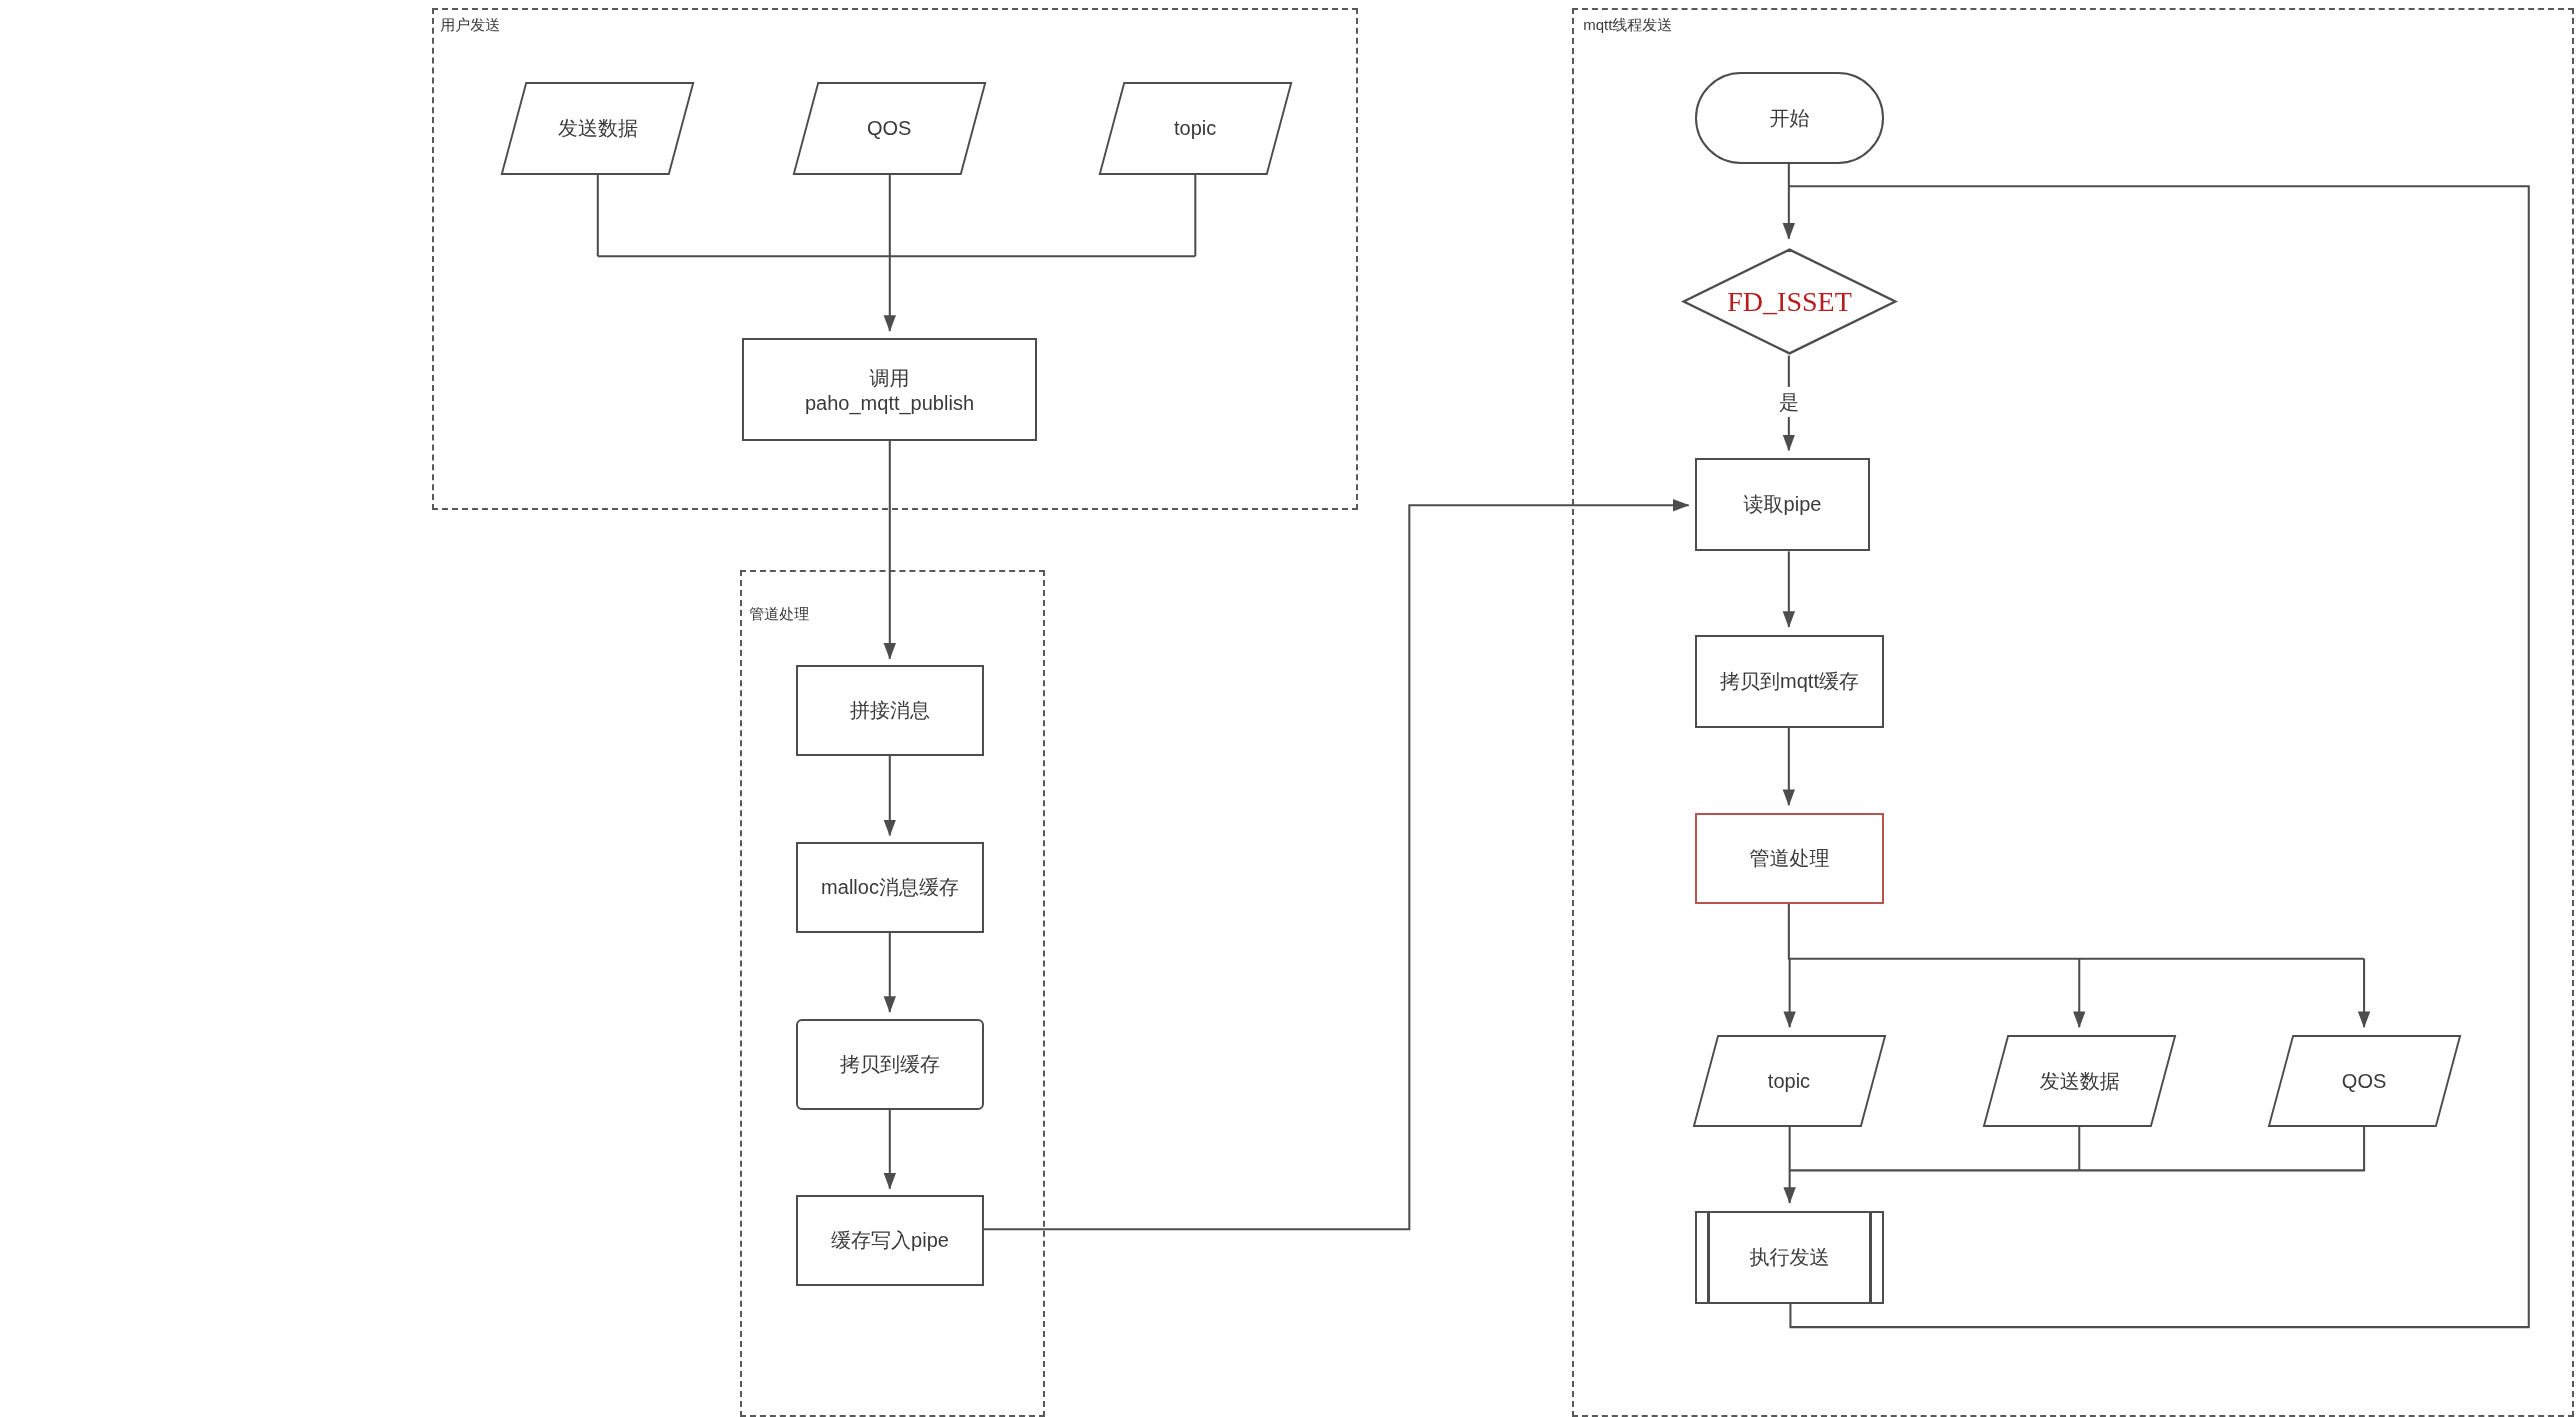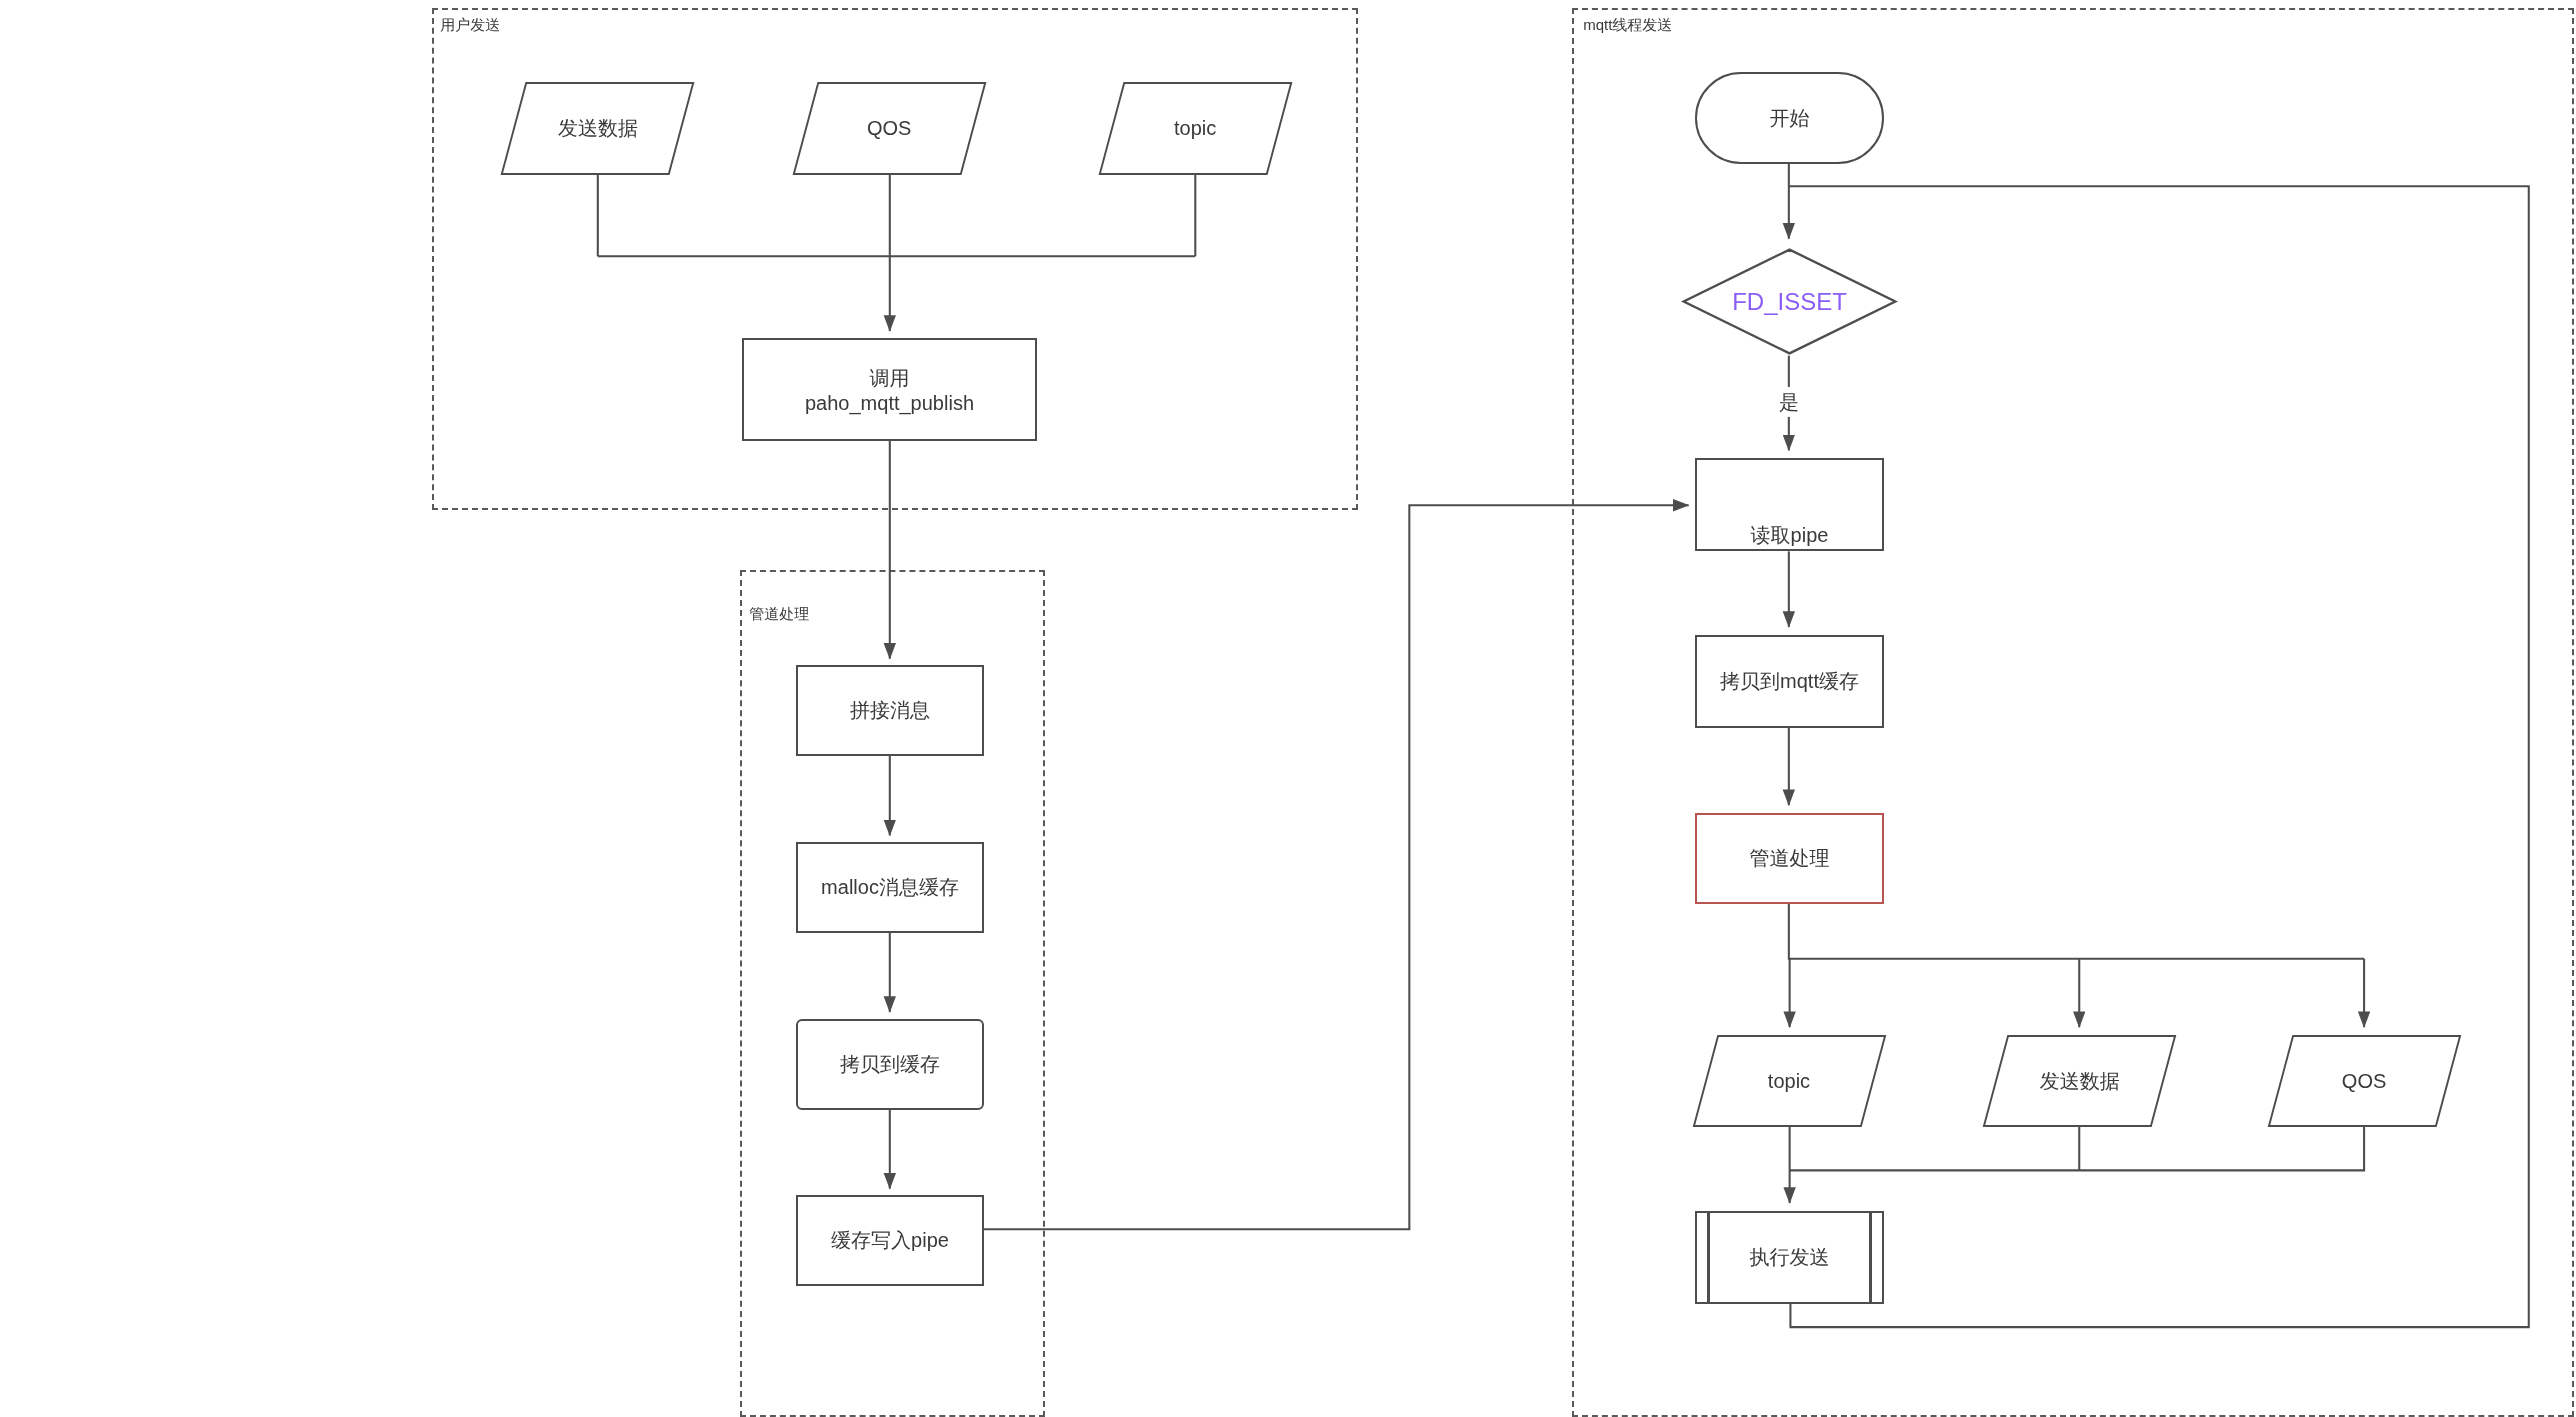--- a/index.html
+++ b/index.html
@@ -32,21 +32,21 @@
   .predefined::before,.predefined::after{
     content:"";position:absolute;top:0;bottom:0;width:2.4px;background:#4d4d4d;
   }
   .predefined::before{left:10.3px;}
   .predefined::after{right:10.3px;}
   .diamond-wrap{position:absolute;z-index:2;}
   .diamond-wrap svg{display:block;overflow:visible;}
   .diamond-label{
     position:absolute;left:0;top:0;width:100%;height:100%;
     display:flex;align-items:center;justify-content:center;
-    font-size:24px;color:#8b5cf6;
+    font-size:28px;color:#b91c1c;font-family:Liberation Serif, serif;
   }
   .call-box{flex-direction:column;white-space:nowrap;}
   .edge-label{
     position:absolute;z-index:2;background:#ffffff;font-size:20px;color:#3a3a3a;
     padding:1.6px 4.8px;transform:translate(-50%,-50%);
   }
 </style>
 </head>
 <body>
 
@@ -130,21 +130,21 @@
 
 <div class="diamond-wrap" style="left:1681px;top:248px;width:217px;height:107px;">
   <svg width="217" height="107" viewBox="0 0 273 135">
     <polygon points="136.5,2 270,67.5 136.5,133 3,67.5" fill="#ffffff" stroke="#4d4d4d" stroke-width="3"></polygon>
   </svg>
   <div class="diamond-label">FD_ISSET</div>
 </div>
 
 <span class="edge-label" style="left:1789px;top:402px;">是</span>
 
-<div class="node" style="left:1695px;top:458px;width:189px;height:93px;align-items:flex-end;">
+<div class="node" style="left:1695px;top:458px;width:175px;height:93px;">
   <span>读取pipe</span>
 </div>
 <div class="node" style="left:1695px;top:635px;width:189px;height:93px;">
   <span>拷贝到mqtt缓存</span>
 </div>
 <div class="node red" style="left:1695px;top:813px;width:189px;height:91px;">
   <span>管道处理</span>
 </div>
 
 <div class="node para" style="left:1705px;top:1035px;width:169px;height:92px;">

